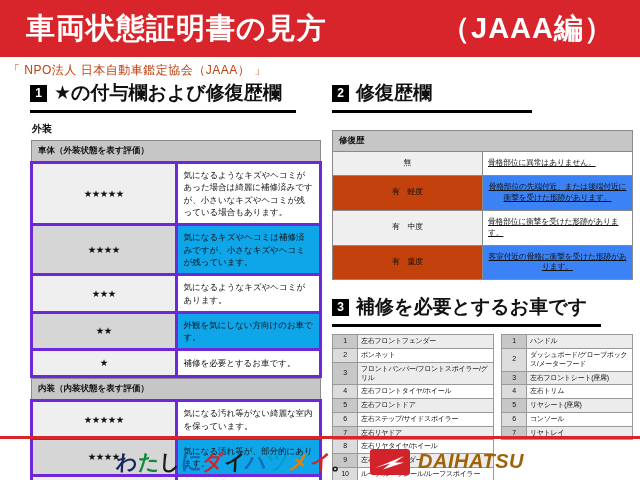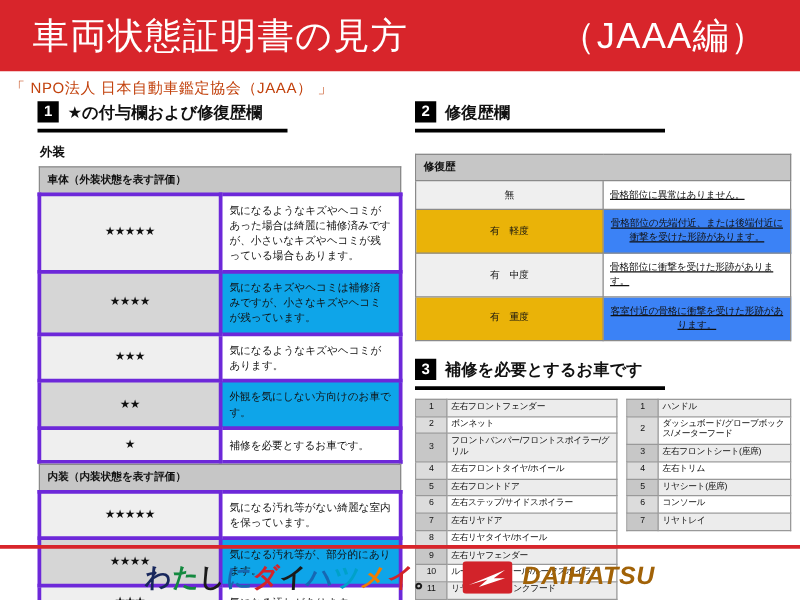--- a/index.html
+++ b/index.html
@@ -2,51 +2,51 @@
 <html><head>
 <meta charset="utf-8">
 <style>
   html,body{margin:0;padding:0;background:#fff;}
   .page{position:relative;width:640px;height:480px;overflow:hidden;background:#fff;
         font-family:"Liberation Sans","DejaVu Sans",sans-serif;color:#111;}
   
   .hdr{position:absolute;top:0;left:0;width:640px;height:57px;background:#d8252b;
        display:flex;align-items:center;justify-content:space-between;
        padding:0 26px;box-sizing:border-box;}
-  .hdr-title,.hdr-ed{color:#fff;font-weight:normal;font-size:29px;letter-spacing:1px;white-space:nowrap;}
+  .hdr-title,.hdr-ed{color:#fff;font-weight:bold;font-size:29px;letter-spacing:1px;white-space:nowrap;}
   .subtitle{position:absolute;top:62px;left:8px;font-size:12px;color:#c2410c;letter-spacing:.5px;}
   
   .col-left{position:absolute;left:30px;top:80px;width:292px;}
   .col-right{position:absolute;left:332px;top:80px;width:301px;}
   
   .sec{display:inline-flex;align-items:center;gap:7px;border-bottom:3px solid #000;
        padding:0 14px 4px 0;min-width:200px;box-sizing:border-box;}
   .sec .num{display:inline-block;width:17px;height:17px;background:#000;color:#fff;
             font-weight:bold;font-size:12px;line-height:17px;text-align:center;flex:0 0 17px;}
-  .sec .sec-title{font-weight:bold;font-size:13px;white-space:nowrap;}
+  .sec .sec-title{font-weight:bold;font-size:19px;white-space:nowrap;}
   .tbl-label{font-weight:bold;font-size:10px;margin:9px 0 4px 2px;}
   
   table{border-collapse:collapse;}
   .rate-tbl{width:292px;border:1.5px solid #555;table-layout:fixed;}
   .rate-tbl th{background:#c6c6c6;font-size:8.5px;font-weight:bold;text-align:left;
                padding:4px 6px;border:1px solid #8a8a8a;}
   .rate-tbl td{border:3px solid #6d28d9;font-size:8.5px;line-height:1.45;vertical-align:middle;}
   .rate-tbl .stars{width:58px;text-align:center;background:#efefef;font-size:9.5px;
                    letter-spacing:-.5px;padding:5px 1px;white-space:nowrap;}
   .rate-tbl .desc{padding:5px 6px;background:#fff;}
   .rate-tbl tr.alt .stars{background:#d6d6d6;}
   .rate-tbl tr.alt .desc{background:#0ea5e9;}
   
   .repair-tbl{width:301px;border:1.5px solid #555;table-layout:fixed;margin-top:17px;}
   .repair-tbl th{background:#c6c6c6;font-size:8.5px;font-weight:bold;text-align:left;
                  padding:4px 6px;border:1px solid #8a8a8a;}
   .repair-tbl td{border:1px solid #8a8a8a;font-size:7.8px;line-height:1.4;}
   .repair-tbl .grade{width:50px;text-align:center;background:#efefef;padding:6px 2px;white-space:nowrap;}
   .repair-tbl .desc{padding:6px 5px;background:#fff;letter-spacing:-.2px;text-decoration:underline;}
-  .repair-tbl tr.alt .grade{background:#eab308;}
+  .repair-tbl tr.alt .grade{background:#c2410c;}
   .repair-tbl tr.alt .desc{background:#3b82f6;text-align:center;}
   .sec3{margin-top:14px;}
   
   .lists{display:flex;gap:7px;margin-top:7px;align-items:flex-start;}
   .pt-tbl{border:1.2px solid #555;table-layout:fixed;}
   .pt-left{width:162px;}
   .pt-right{width:132px;}
   .pt-tbl td{border:1px solid #999;font-size:7px;line-height:1.25;letter-spacing:-.3px;}
   .pt-tbl .no{width:22px;text-align:center;background:#dcdcdc;padding:2px 1px;}
   .pt-tbl .nm{padding:2px 3px;background:#fff;word-break:break-all;}

